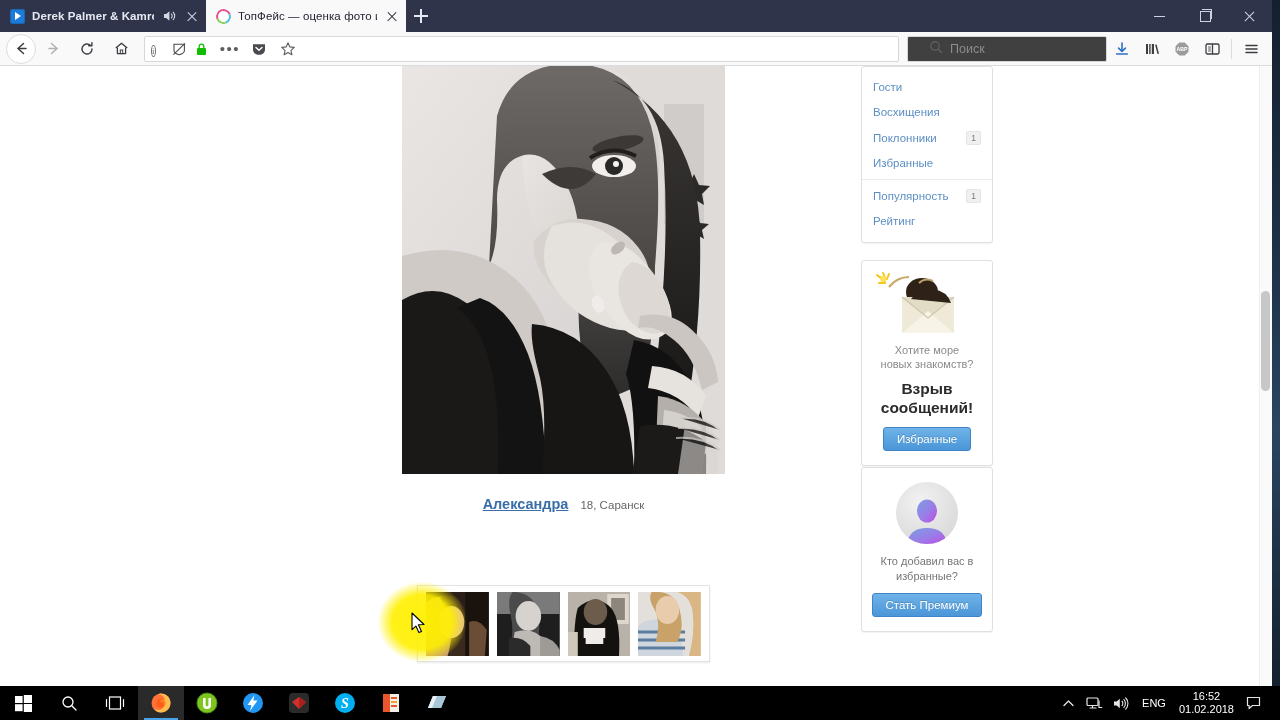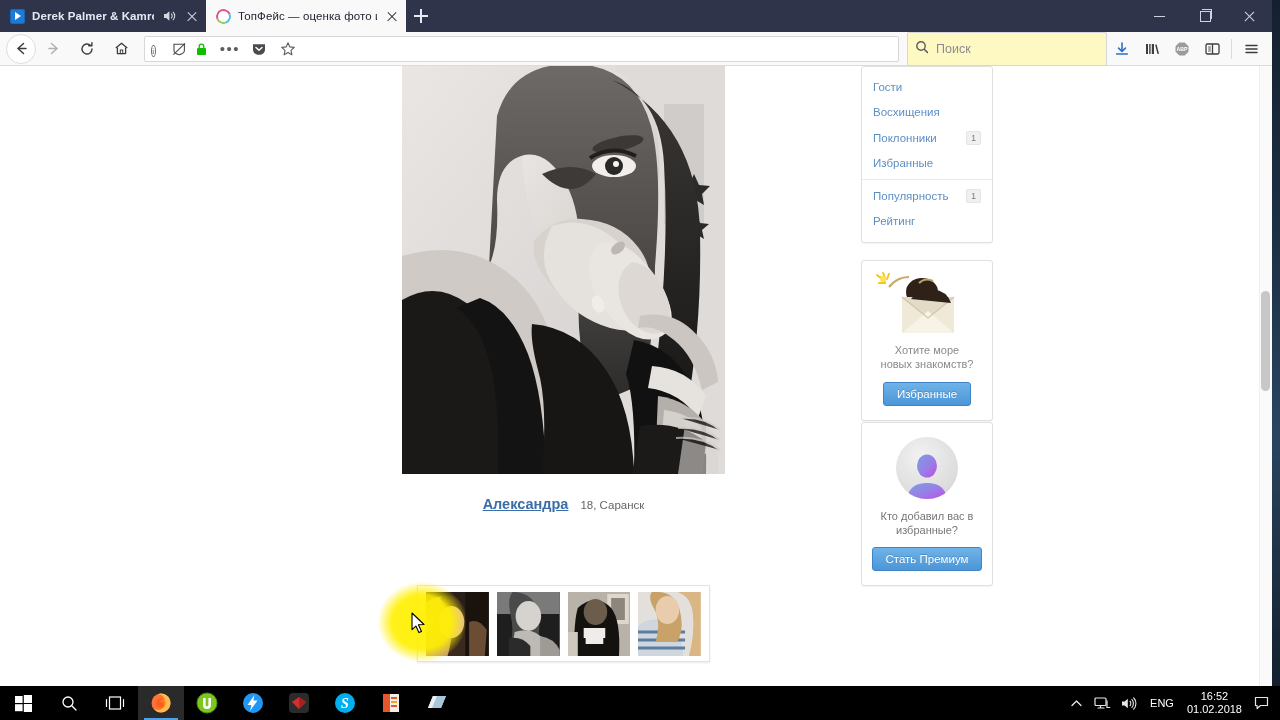--- a/index.html
+++ b/index.html
@@ -135,23 +135,23 @@
   #url-text {
     flex: 1 1 auto; font-size: 12.5px; color: #8b8b90;
     white-space: nowrap; overflow: hidden; padding-left: 2px;
     font-family: "Liberation Sans", sans-serif;
   }
   #url-text b { color: #0c0c0d; font-weight: bold; }
   .url-act { width: 24px; height: 24px; display:flex; align-items:center; justify-content:center; color:#5c5c61; }
   .dots { letter-spacing: 1.5px; font-size: 15px; line-height: 10px; color:#5c5c61; }
 
   #searchbar {
-    flex: 0 0 200px; height: 34px; background: #fef9c3;
+    flex: 0 0 200px; height: 26px; background: #404040;
     border: 1px solid #d7d7db; border-radius: 2px;
-    display: flex; align-items: center; padding: 0 7px; gap: 7px;
+    display: flex; align-items: center; padding: 0 21px; gap: 7px;
   }
   #search-placeholder { font-size: 12.5px; color: #8b8b90; }
 
   .toolbar-ico { width: 30px; height: 28px; display:flex; align-items:center; justify-content:center; color:#3c3c42; }
   #toolbar-sep { width:1px; height:20px; background:#dcdcdd; margin:0 4px; }
 
   
   #viewport {
     flex: 1 1 auto; position: relative; background: #fff;
     overflow: hidden;
@@ -258,21 +258,21 @@
   .tb-item {
     width: 46px; height: 34px; display: flex; align-items:center; justify-content:center;
     position: relative;
   }
   .tb-item.active { background: #2a2a2a; }
   .tb-item.active::after {
     content:""; position:absolute; left:6px; right:6px; bottom:0; height:2px; background:#4aa3e8;
   }
   #tray {
     margin-left: auto; display: flex; align-items: center; gap: 0;
-    color: #fff; padding-right: 8px;
+    color: #fff; padding-right: 16px;
   }
   .tray-ico { width: 26px; height: 34px; display:flex; align-items:center; justify-content:center; color:#e6e6e6; }
   #tray-lang { font-size: 11px; color:#fff; padding: 0 9px; }
   #tray-clock {
     font-size: 11px; color:#fff; text-align: center; line-height: 1.22;
     padding: 0 8px 0 4px;
   }
   #tray-action { width: 22px; height: 34px; display:flex; align-items:center; justify-content:center; }
 </style>
 </head>
@@ -588,20 +588,24 @@
               <path d="M27 62l26-22 26 22z" fill="#f7f3e6"></path>
               <path d="M27 26l26 21 26-21" stroke="#cfc6ad" stroke-width="1.2" fill="none"></path>
               <path d="M36 28q10-12 22-10 14 2 18 14" fill="#2e2218"></path>
               <path d="M44 12q6-6 14-2" stroke="#bba26a" stroke-width="2" fill="none"></path>
             </svg>
           </div>
           <div class="promo-sub">
             <span>Хотите море</span><br>
             <span>новых знакомств?</span>
           </div>
+          <div class="promo-title">
+            <span>Взрыв</span><br>
+            <span>сообщений!</span>
+          </div>
           <div class="btn-blue">Избранные</div>
         </div>
 
         <div class="card" id="premium-card">
           <div class="avatar-circle">
             <svg width="44" height="46" viewBox="0 0 44 46">
               <defs>
                   <linearGradient id="av" x1="0" y1="0" x2="1" y2="1">
                 <stop offset="0%" stop-color="#7b9fe0"></stop>
                     <stop offset="55%" stop-color="#9a7de8"></stop>

